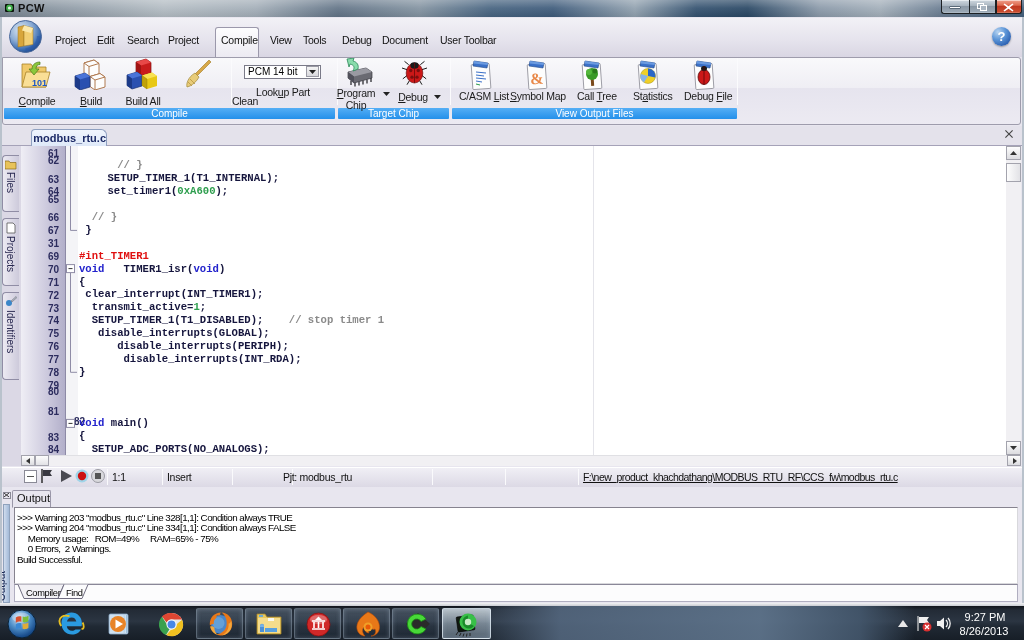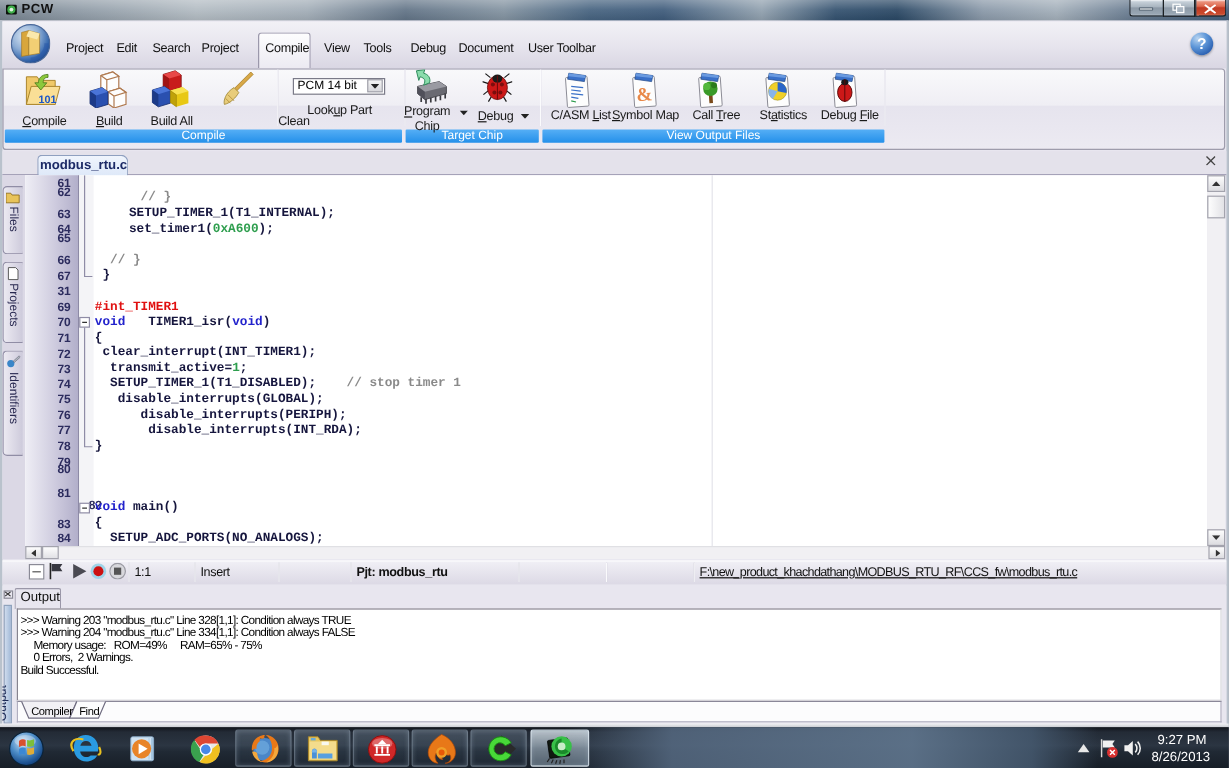--- a/index.html
+++ b/index.html
@@ -382,21 +382,21 @@
   </svg>
 <div class="stsep" style="left:107px;"></div>
 <div class="stsep" style="left:162px;"></div>
 <div class="stsep" style="left:232px;"></div>
 <div class="stsep" style="left:292px;"></div>
 <div class="stsep" style="left:432px;"></div>
 <div class="stsep" style="left:505px;"></div>
 <div class="stsep" style="left:578px;"></div>
 <div class="stxt" style="left:112px;top:471px;">1:1</div>
 <div class="stxt" style="left:167px;top:471px;">Insert</div>
-<div class="stxt" style="left:297px;top:471px;font-weight:bold;">Pjt: modbus_rtu</div>
+<div class="stxt" style="left:283px;top:471px;">Pjt: modbus_rtu</div>
 <div class="stxt" style="left:583px;top:471px;letter-spacing:-0.55px;text-decoration:underline;">F:\new_product_khachdathang\MODBUS_RTU_RF\CCS_fw\modbus_rtu.c</div>
 
 <div class="abs" style="left:2px;top:488px;width:1020px;height:118px;background:#e8e6ef;"></div>
 
 <div class="abs" style="left:2.5px;top:491.5px;width:8px;height:7px;border:1px solid #8a8a96;background:#e8e6ef;"></div>
 <svg class="abs" style="left:4px;top:493px;" width="5" height="4" viewBox="0 0 5 4">
     <path d="M0 0 L5 4 M5 0 L0 4" stroke="#333" stroke-width="1"></path>
   </svg>
 <div class="abs" style="left:3px;top:504px;width:7px;height:99px;background:linear-gradient(to right,#cfdcee,#a3bad8);border:1px solid #8fa2bc;"></div>
 <svg class="abs" style="left:2px;top:565px;" width="12" height="38" viewBox="0 0 12 38">

